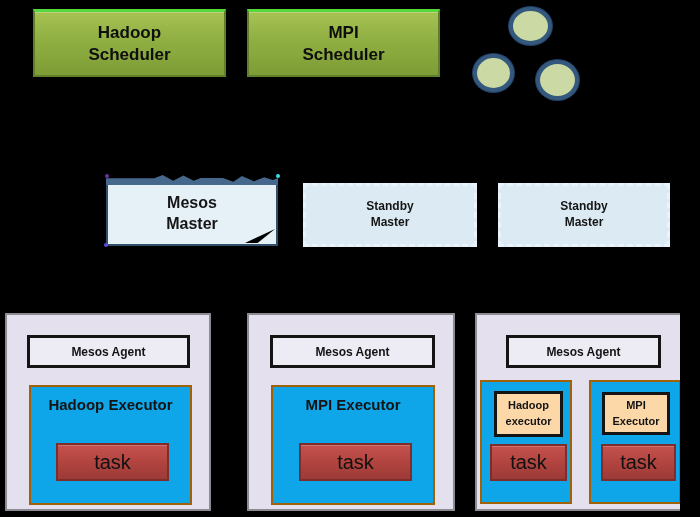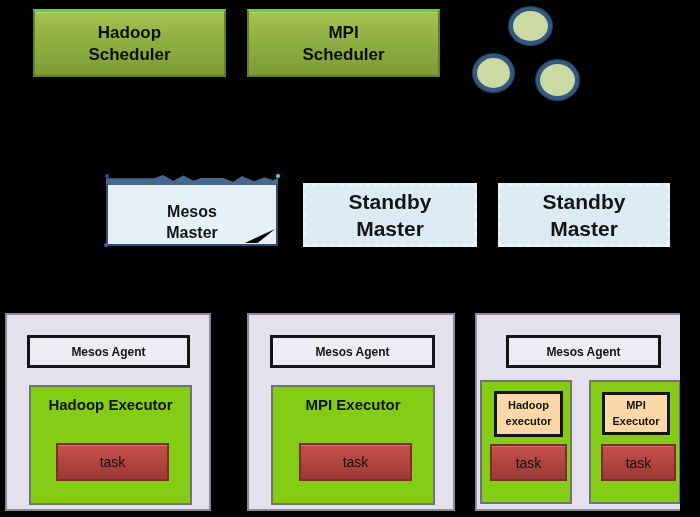--- a/index.html
+++ b/index.html
@@ -39,45 +39,45 @@
   .dot{position:absolute;width:4px;height:4px;border-radius:50%;}
   .dot-tl{left:-3px;top:-10px;background:#7030a0;}
   .dot-tr{right:-4px;top:-10px;background:#35e2ea;}
   .dot-bl{left:-4px;bottom:-3px;background:#5a4fcf;}
   .swoosh{
     position:absolute;right:1px;bottom:1px;width:30px;height:14px;background:#000;
     clip-path:polygon(0 100%,100% 0,42% 100%);
   }
   .standby{
     background:#dcebf3;border:3px dashed #e9f4fa;
-    color:#151515;font-weight:bold;font-size:21px;line-height:1.3;
+    color:#151515;font-weight:bold;font-size:12px;line-height:1.3;
     display:flex;align-items:center;justify-content:center;text-align:center;
   }
 
   
   .agent{background:#e4e0ee;border:2px solid #8c8a93;}
   .agent-header{
     position:absolute;background:#edebf4;border:3px solid #141414;
     color:#141414;font-weight:bold;font-size:12px;
     display:flex;align-items:center;justify-content:center;text-align:center;
   }
   .exec{
-    position:absolute;background:#84cc16;border:2px solid #737373;
+    position:absolute;background:#0ea5e9;border:2px solid #a16207;
   }
   .exec-title{
     margin-top:9px;text-align:center;color:#141414;font-weight:bold;font-size:15px;
   }
   .exec-boxed-title{
     position:absolute;background:#fcd8a9;border:3px solid #141414;
     color:#141414;font-weight:bold;font-size:11px;line-height:1.45;
     display:flex;align-items:center;justify-content:center;text-align:center;
   }
   .task{
     position:absolute;background:linear-gradient(180deg,#c4524e 0%,#b2443f 50%,#9c3a37 100%);
-    border:2px solid #7f2d2a;color:#111;font-size:14px;
+    border:2px solid #7f2d2a;color:#111;font-size:20px;
     display:flex;align-items:center;justify-content:center;text-align:center;
     box-shadow:inset 0 1px 0 rgba(255,255,255,.2);
   }
   .arrow-down{
     background:#000;
     clip-path:polygon(0 100%,8% 45%,100% 0,40% 92%);
   }
 </style>
 </head>
 <body>
@@ -86,21 +86,21 @@
 
   <div class="sched abs pre" style="left:33px;top:9px;width:193px;height:68px;">Hadoop
 Scheduler</div>
   <div class="sched abs pre" style="left:247px;top:9px;width:193px;height:68px;">MPI
 Scheduler</div>
 
   <div class="circle abs" style="left:509px;top:7px;width:43px;height:38px;"></div>
   <div class="circle abs" style="left:473px;top:54px;width:41px;height:38px;"></div>
   <div class="circle abs" style="left:536px;top:60px;width:43px;height:40px;"></div>
 
-  <div class="master-leader abs pre" style="left:106px;top:182px;width:172px;height:64px;align-items:flex-end;">
+  <div class="master-leader abs pre" style="left:106px;top:182px;width:172px;height:64px;">
     <div class="master-topbar"></div>
     <div class="dot dot-tl"></div>
     <div class="dot dot-tr"></div>
     <div class="dot dot-bl"></div>
     <div class="swoosh"></div>
     <span class="pre">Mesos
 Master</span>
   </div>
 
   <div class="standby abs pre" style="left:303px;top:183px;width:174px;height:64px;">Standby

